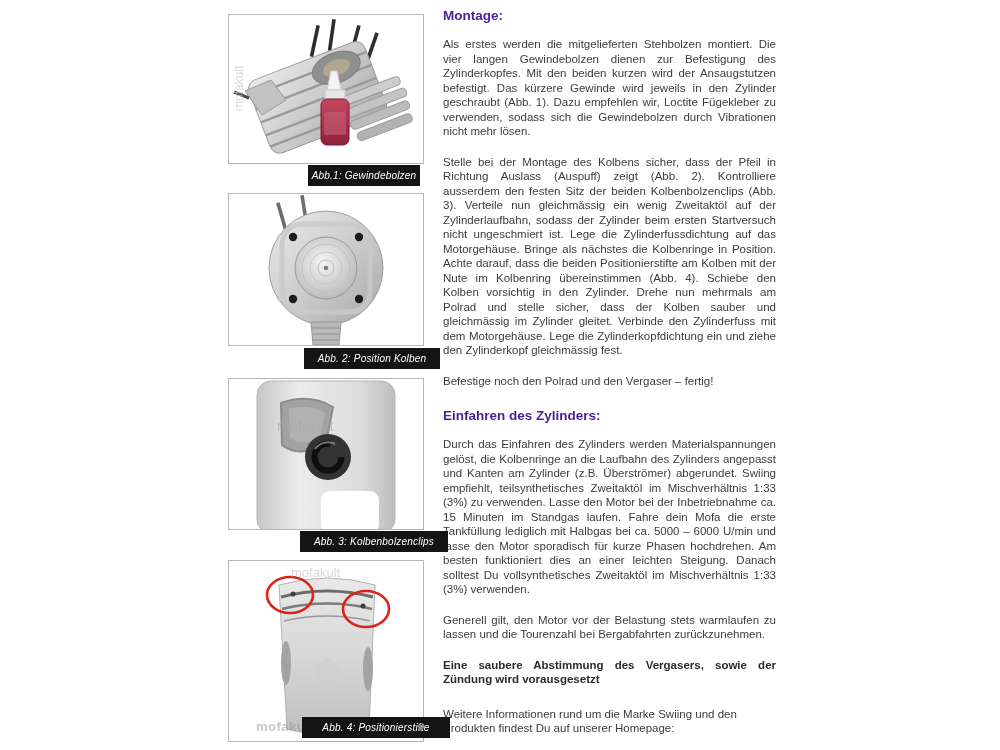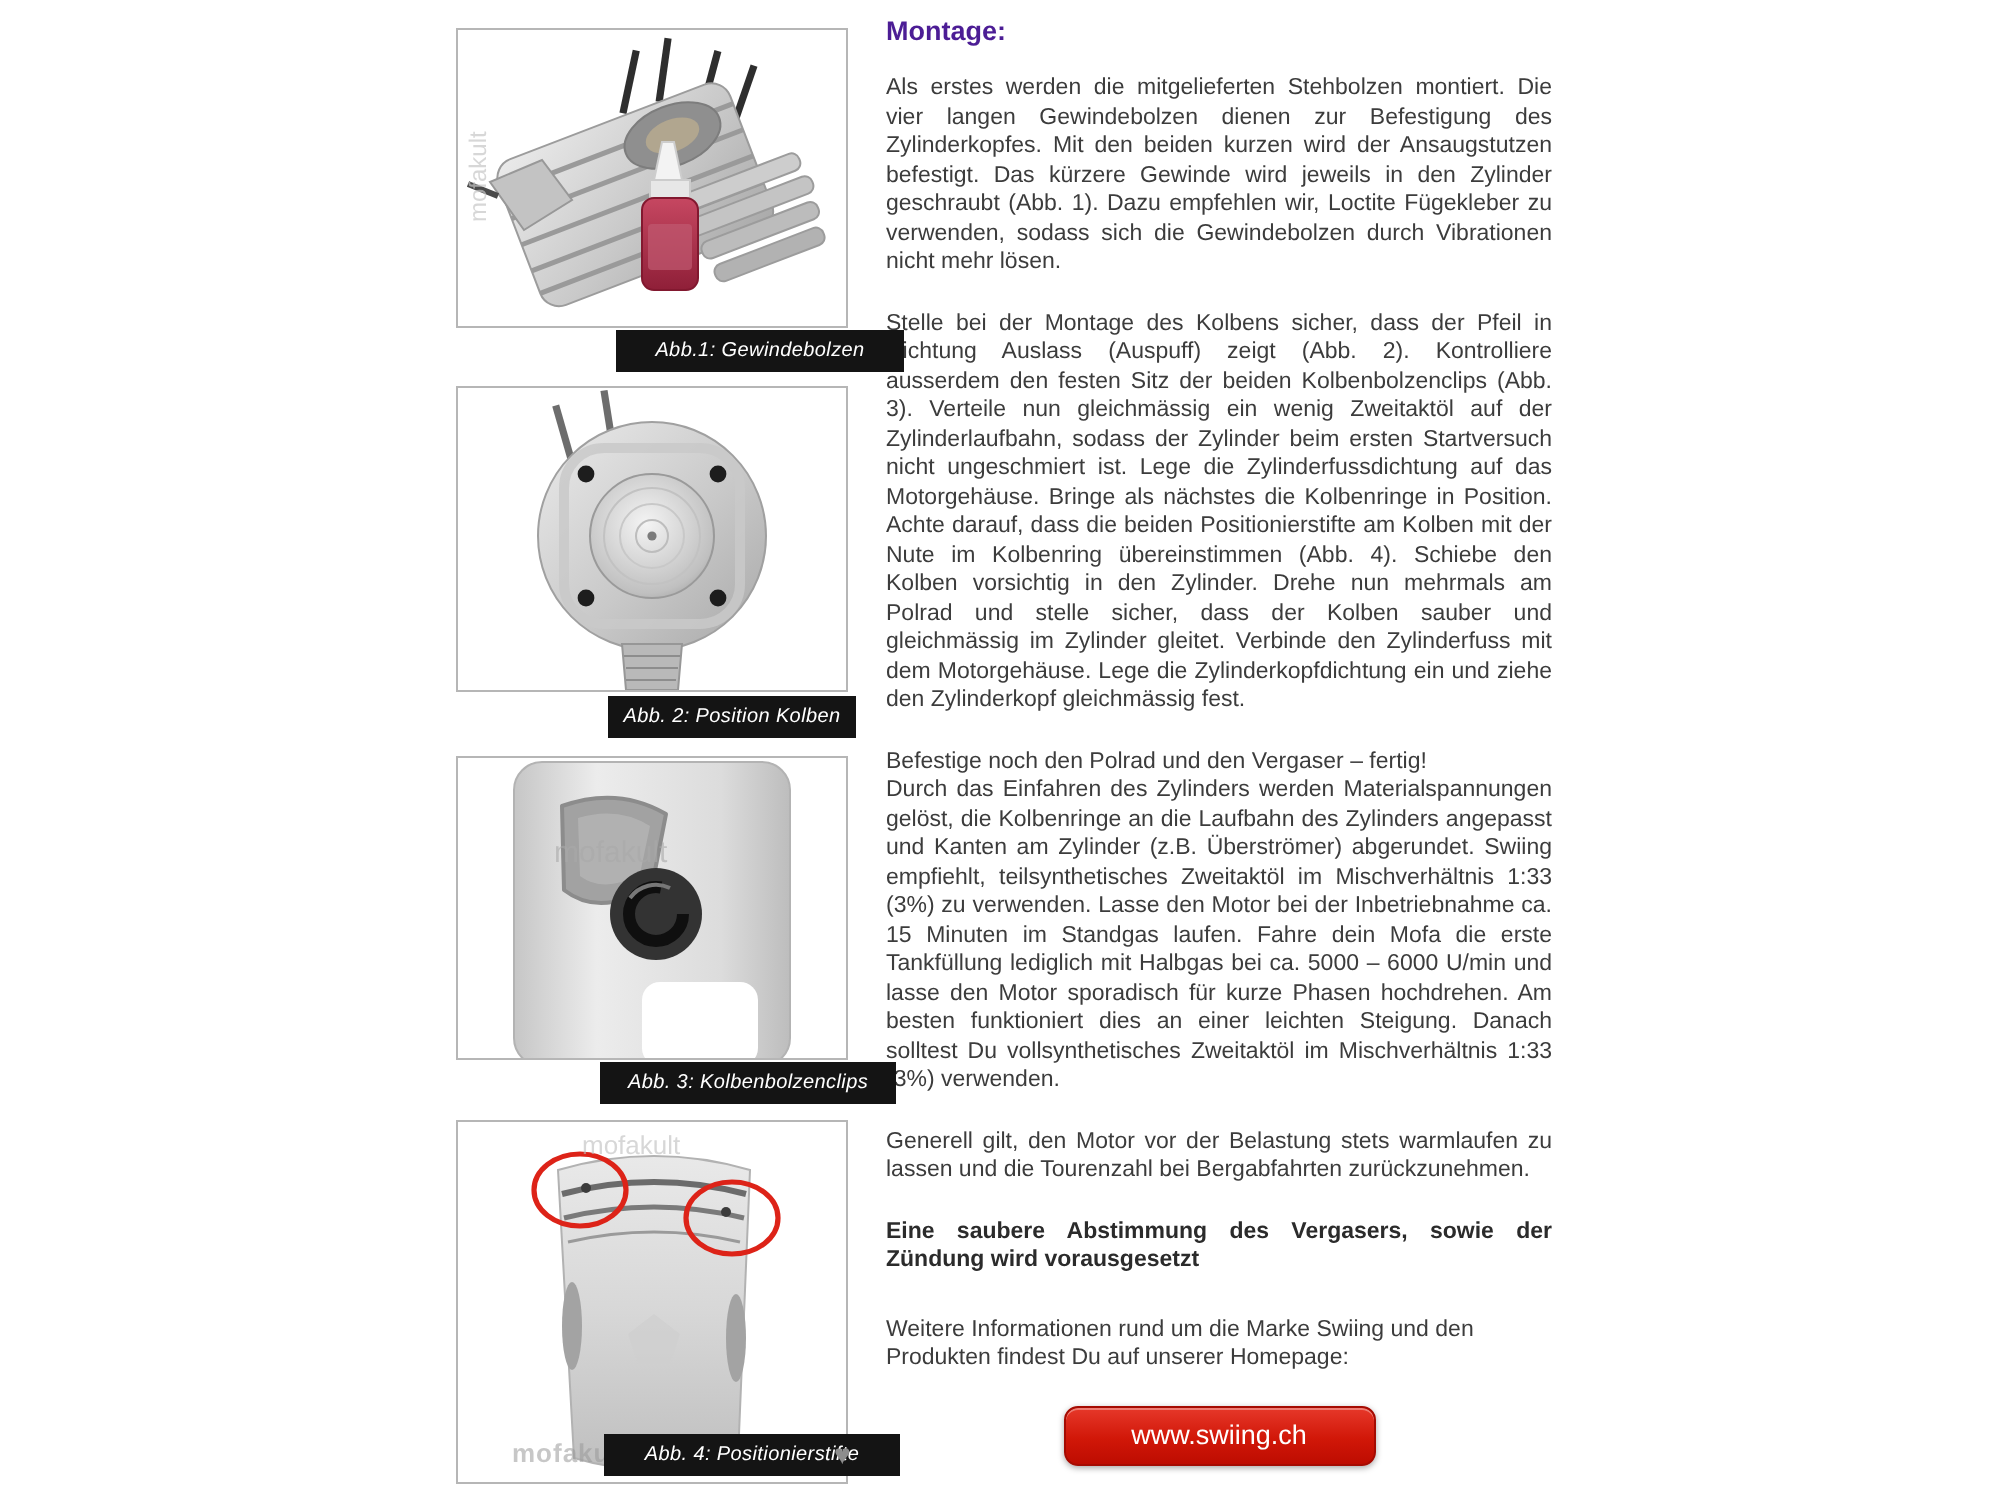--- a/index.html
+++ b/index.html
@@ -19,22 +19,22 @@
   .fig1 { top:14px;  height:150px; }
   .fig2 { top:193px; height:153px; }
   .fig3 { top:378px; height:152px; }
   .fig4 { top:560px; height:182px; }
 
   .figcap {
     position:absolute; background:#141414; color:#ffffff; height:21px;
     font-size:10px; font-style:italic; letter-spacing:0.2px;
     display:flex; align-items:center; justify-content:center; z-index:5;
   }
-  .cap1 { left:308px; top:165px; width:144px; }
-  .cap2 { left:304px; top:348px; width:124px; }
+  .cap1 { left:308px; top:165px; width:112px; }
+  .cap2 { left:304px; top:348px; width:136px; }
   .cap3 { left:300px; top:531px; width:148px; }
   .cap4 { left:302px; top:717px; width:148px; }
 
   .ghost-wm {
     position:absolute; color:#9a9a9a; opacity:0.55; font-weight:700;
     font-size:13px; z-index:4; letter-spacing:0.5px;
   }
   .wm-bottom { left:256px; top:719px; }
   .heart-logo { position:absolute; left:417px; top:719px; color:#8d8d8d; font-size:14px; z-index:6; }
 
@@ -203,20 +203,21 @@
   <div class="ghost-wm wm-bottom">mofakult</div>
   <div class="figcap cap4">Abb. 4: Positionierstifte</div>
   <div class="heart-logo">♥</div>
 
   <div class="textcol">
     <h2>Montage:</h2>
     <p>Als erstes werden die mitgelieferten Stehbolzen montiert. Die vier langen Gewindebolzen dienen zur Befestigung des Zylinderkopfes. Mit den beiden kurzen wird der Ansaugstutzen befestigt. Das kürzere Gewinde wird jeweils in den Zylinder geschraubt (Abb. 1). Dazu empfehlen wir, Loctite Fügekleber zu verwenden, sodass sich die Gewindebolzen durch Vibrationen nicht mehr lösen.</p>
     <p>Stelle bei der Montage des Kolbens sicher, dass der Pfeil in Richtung Auslass (Auspuff) zeigt (Abb. 2). Kontrolliere ausserdem den festen Sitz der beiden Kolbenbolzenclips (Abb. 3). Verteile nun gleichmässig ein wenig Zweitaktöl auf der Zylinderlaufbahn, sodass der Zylinder beim ersten Startversuch nicht ungeschmiert ist. Lege die Zylinderfussdichtung auf das Motorgehäuse. Bringe als nächstes die Kolbenringe in Position. Achte darauf, dass die beiden Positionierstifte am Kolben mit der Nute im Kolbenring übereinstimmen (Abb. 4). Schiebe den Kolben vorsichtig in den Zylinder. Drehe nun mehrmals am Polrad und stelle sicher, dass der Kolben sauber und gleichmässig im Zylinder gleitet. Verbinde den Zylinderfuss mit dem Motorgehäuse. Lege die Zylinderkopfdichtung ein und ziehe den Zylinderkopf gleichmässig fest.</p>
     <p class="oneline">Befestige noch den Polrad und den Vergaser – fertig!</p>
 
+    <h2 class="second">Einfahren des Zylinders:</h2>
     <p>Durch das Einfahren des Zylinders werden Materialspannungen gelöst, die Kolbenringe an die Laufbahn des Zylinders angepasst und Kanten am Zylinder (z.B. Überströmer) abgerundet. Swiing empfiehlt, teilsynthetisches Zweitaktöl im Mischverhältnis 1:33 (3%) zu verwenden. Lasse den Motor bei der Inbetriebnahme ca. 15 Minuten im Standgas laufen. Fahre dein Mofa die erste Tankfüllung lediglich mit Halbgas bei ca. 5000 – 6000 U/min und lasse den Motor sporadisch für kurze Phasen hochdrehen. Am besten funktioniert dies an einer leichten Steigung. Danach solltest Du vollsynthetisches Zweitaktöl im Mischverhältnis 1:33 (3%) verwenden.</p>
     <p>Generell gilt, den Motor vor der Belastung stets warmlaufen zu lassen und die Tourenzahl bei Bergabfahrten zurückzunehmen.</p>
     <p class="bold">Eine saubere Abstimmung des Vergasers, sowie der Zündung wird vorausgesetzt</p>
     <p class="center">Weitere Informationen rund um die Marke Swiing und den Produkten findest Du auf unserer Homepage:</p>
 
     <div class="swiing-btn">www.swiing.ch</div>
   </div>
 
 </div>
 

